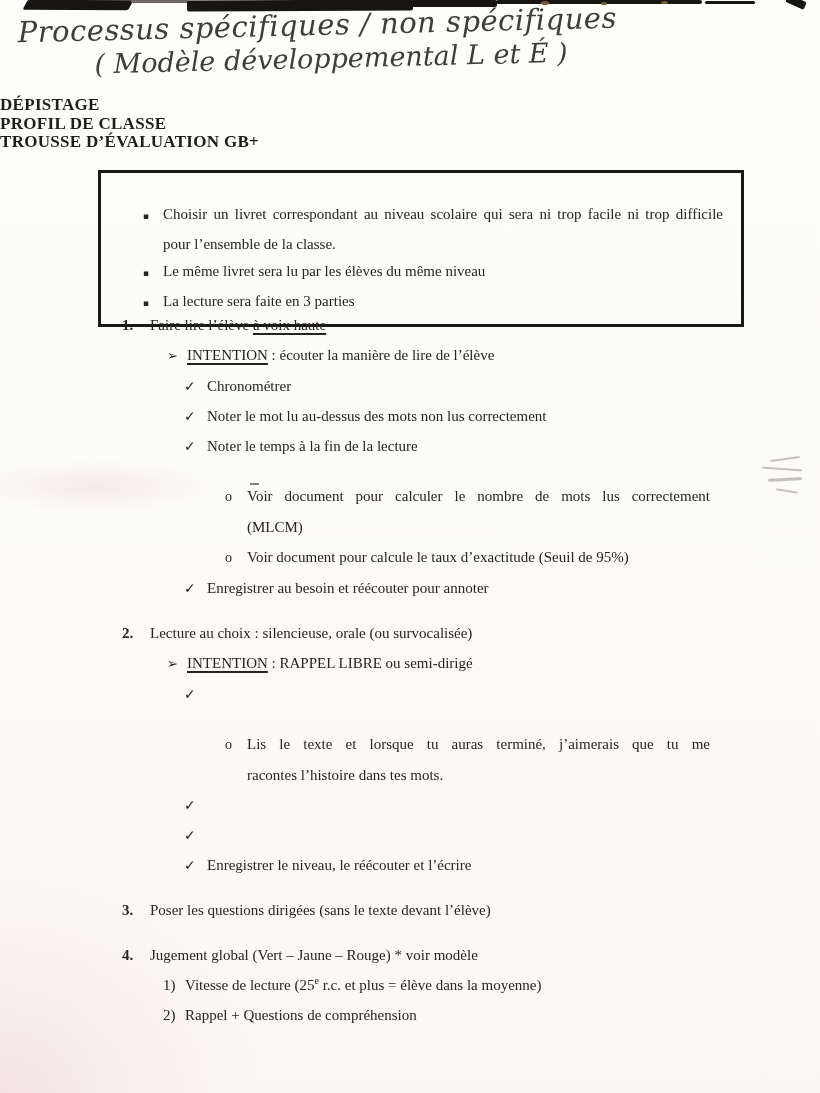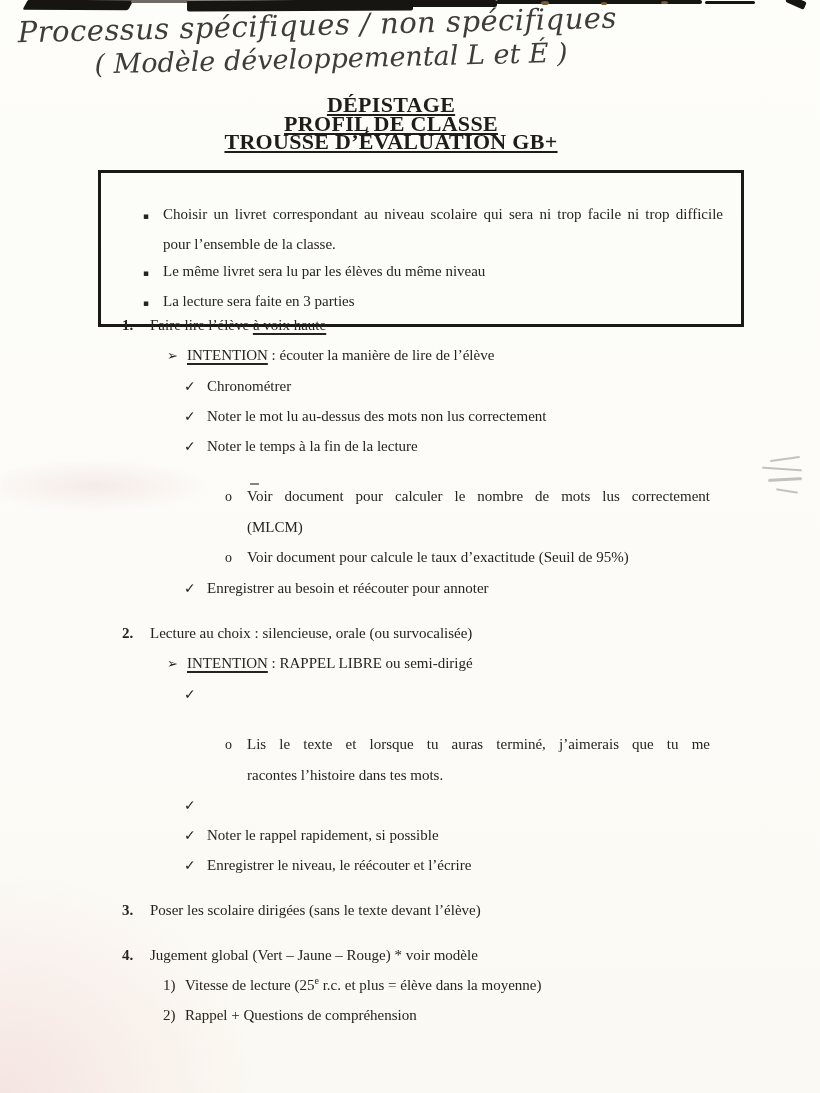--- a/index.html
+++ b/index.html
@@ -40,22 +40,22 @@
   }
   .dash-artifact { position:absolute; left:250px; top:483px; width:9px; height:2px; background:#55504a; opacity:.7; }
 
   
   .hw { position:absolute; top:8px; left:18px; font-family:"DejaVu Serif", serif;
         font-style:italic; color:#3e3d39; transform:rotate(-1.4deg); }
   .hw-l1 { font-size:29px; letter-spacing:.5px; }
   .hw-l2 { font-size:27px; margin-left:76px; margin-top:1px; }
 
   
-  .title-block { position:absolute; top:96px; left:0; width:782px; text-align:center;
-                 font-weight:bold; font-size:22px; line-height:18.5px; letter-spacing:.3px; color:#1f1d19;text-decoration:underline; }
+  .title-block { position:absolute; top:96px; left:0; width:782px; 
+                 font-weight:bold; font-size:17px; line-height:18.5px; letter-spacing:.3px; color:#1f1d19; }
 
   
   .callout { position:absolute; top:170px; left:98px; width:646px; box-sizing:border-box;
              border:3px solid #1b1915; padding:8px 18px 7px 18px; }
   .callout .row { display:flex; align-items:baseline; line-height:27.5px; font-size:15px; }
   .callout .mk { flex:0 0 20px; padding-left:0; font-family:"DejaVu Sans", sans-serif; font-size:9px; }
   .callout .row { padding-left:24px; }
   .callout .tx { width:562px; }
 
   
@@ -187,30 +187,29 @@
     </div>
     <div class="ln lo">
       <span class="mk"></span>
       <span class="tx">racontes l’histoire dans tes mots.</span>
     </div>
     <div class="ln lcheck">
       <span class="mk">✓</span>
     </div>
     <div class="ln lcheck">
       <span class="mk">✓</span>
-      <span class="tx">Noter le rappel rapidement, si possible</span>
     </div>
     <div class="ln lcheck">
       <span class="mk">✓</span>
       <span class="tx">Enregistrer le niveau, le réécouter et l’écrire</span>
     </div>
 
     <div class="ln l1 gap">
       <span class="mk">3.</span>
-      <span class="tx b">Poser les scolaire dirigées (sans le texte devant l’élève)</span>
+      <span class="tx b">Poser les questions dirigées (sans le texte devant l’élève)</span>
     </div>
 
     <div class="ln l1 gap">
       <span class="mk">4.</span>
       <span class="tx b">Jugement global (Vert – Jaune – Rouge) * voir modèle</span>
     </div>
     <div class="ln lsub">
       <span class="mk">1)</span>
       <span class="tx"><span>Vitesse de lecture (25</span><sup>e</sup><span> r.c. et plus = élève dans la moyenne)</span></span>
     </div>

